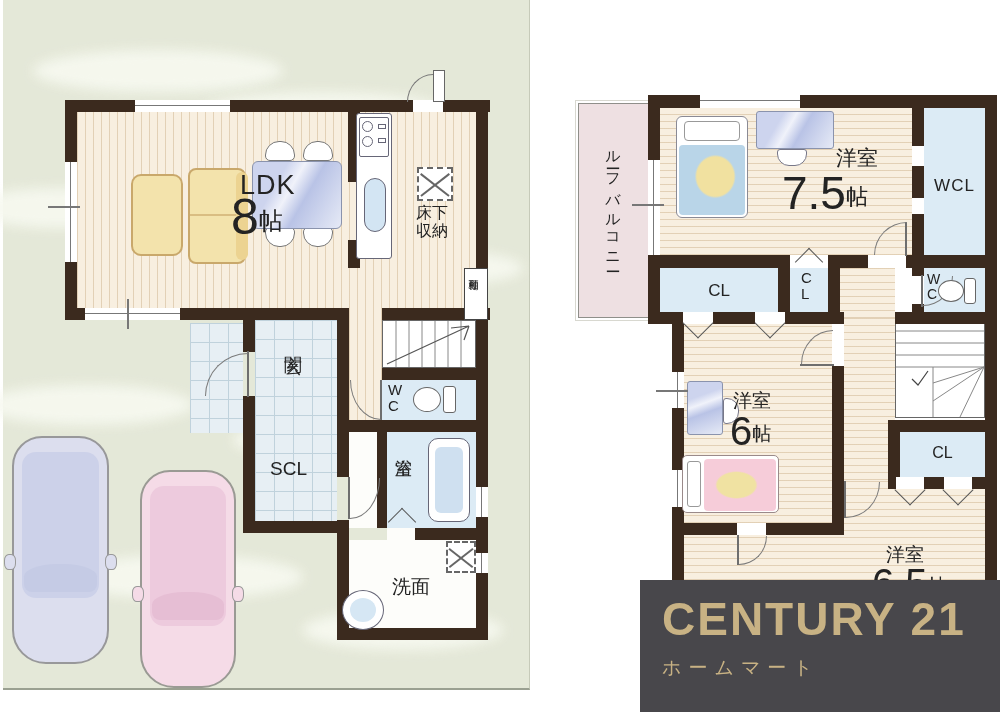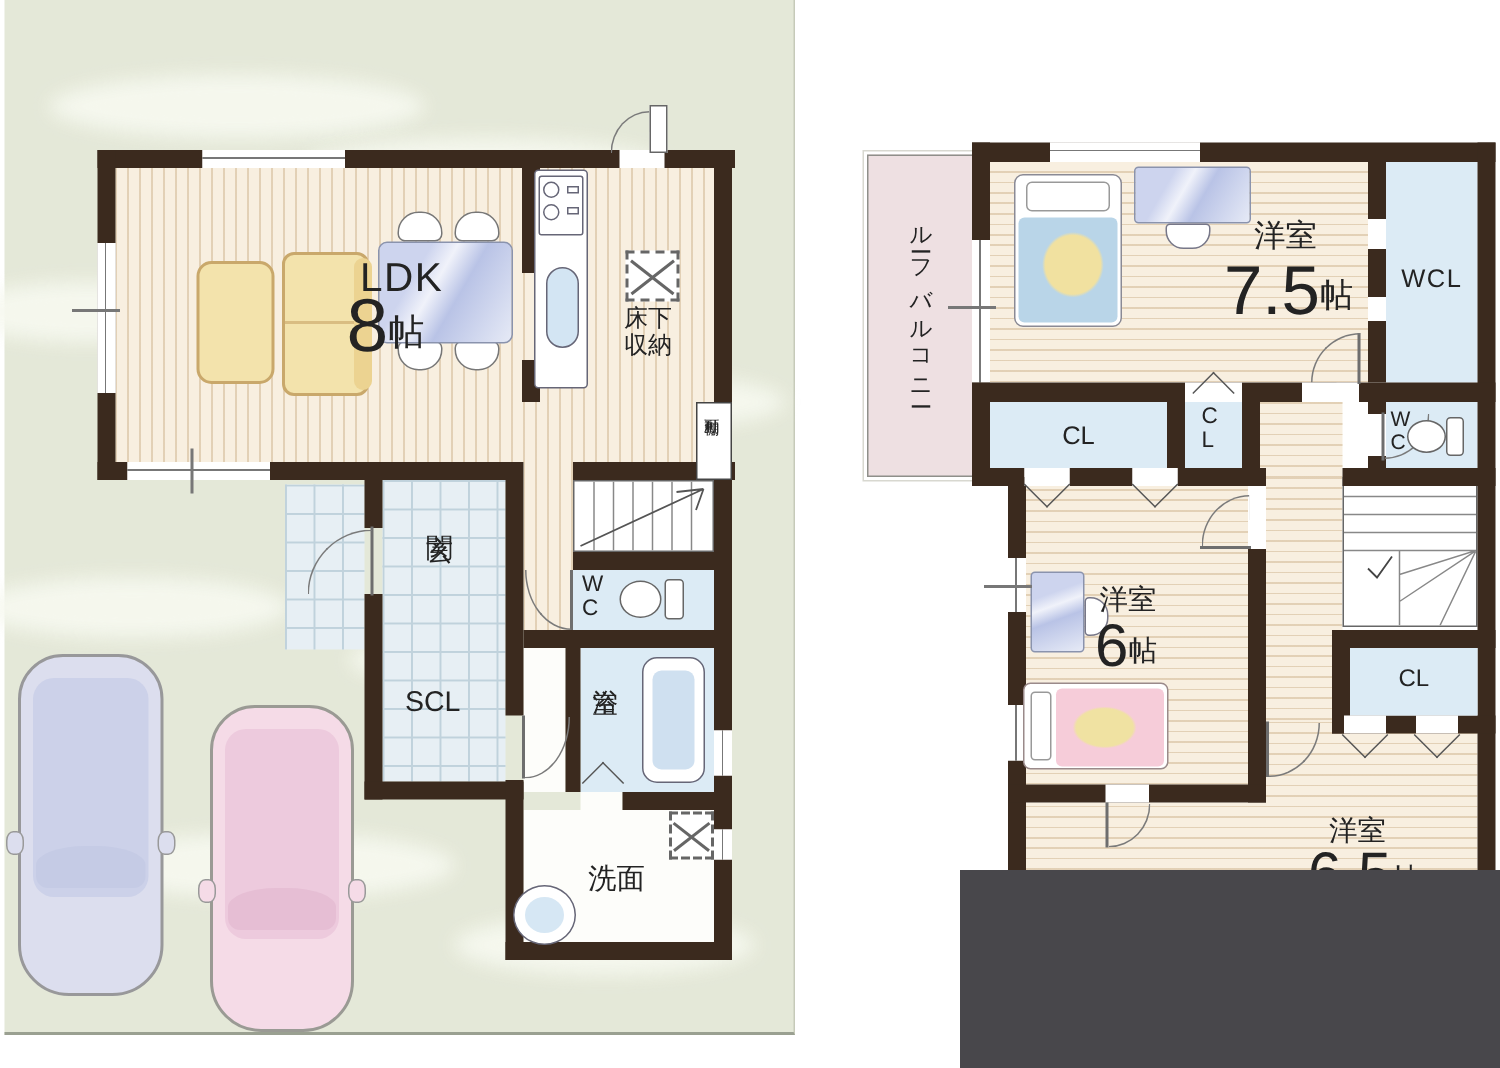--- a/index.html
+++ b/index.html
@@ -254,34 +254,36 @@
 <div class="furn" style="left:687px;top:461px;width:14px;height:46px;background:#fff;border:1px solid #999;border-radius:3px"></div>
 <div class="furn" style="left:704px;top:459px;width:72px;height:52px;border-radius:4px;background:radial-gradient(ellipse at 45% 50%,#f0e2a2 0 34%,#f6ccd9 38%)"></div>
 
 <div class="furn" style="left:938px;top:280px;width:26px;height:22px;background:#fff;border:1.5px solid #666;border-radius:50%"></div>
 <div class="furn" style="left:964px;top:278px;width:12px;height:26px;background:#fff;border:1.5px solid #666;border-radius:3px"></div>
 
 <div class="tick" style="left:632px;top:204px;width:32px;height:2px"></div>
 <div class="tick" style="left:656px;top:390px;width:32px;height:2px"></div>
 
 <div class="lbl" style="left:836px;top:146px;font-size:21px">洋室</div>
-<div class="num" style="position:absolute;left:816px;top:172px">
+<div class="num" style="position:absolute;left:782px;top:172px">
   <span style="font-size:46px;line-height:.95">7.5</span>
   <span style="font-size:22px;padding-bottom:4px">帖</span>
 </div>
 <div class="lbl" style="left:924px;top:176px;width:61px;text-align:center;font-size:17px;letter-spacing:1px">WCL</div>
 <div class="lbl" style="left:660px;top:281px;width:118px;text-align:center;font-size:17px">CL</div>
 <div class="stack" style="left:801px;top:270px;width:15px;font-size:15px">CL</div>
 <div class="stack" style="left:927px;top:272px;width:15px;font-size:14px">WC</div>
 <div class="lbl" style="left:733px;top:390px;font-size:19px">洋室</div>
 <div class="num" style="position:absolute;left:730px;top:412px">
   <span style="font-size:40px;line-height:.95">6</span>
   <span style="font-size:19px;padding-bottom:3px">帖</span>
 </div>
 <div class="lbl" style="left:900px;top:444px;width:85px;text-align:center;font-size:16px">CL</div>
 <div class="lbl" style="left:886px;top:544px;font-size:19px">洋室</div>
 <div class="num" style="position:absolute;left:872px;top:564px">
   <span style="font-size:40px;line-height:.95">6.5</span>
   <span style="font-size:19px;padding-bottom:3px">帖</span>
 </div>
 
 <div class="logo">
+  <div class="brand">CENTURY 21</div>
+  <div class="company">ホームマート</div>
 </div>
 
 </body></html>

